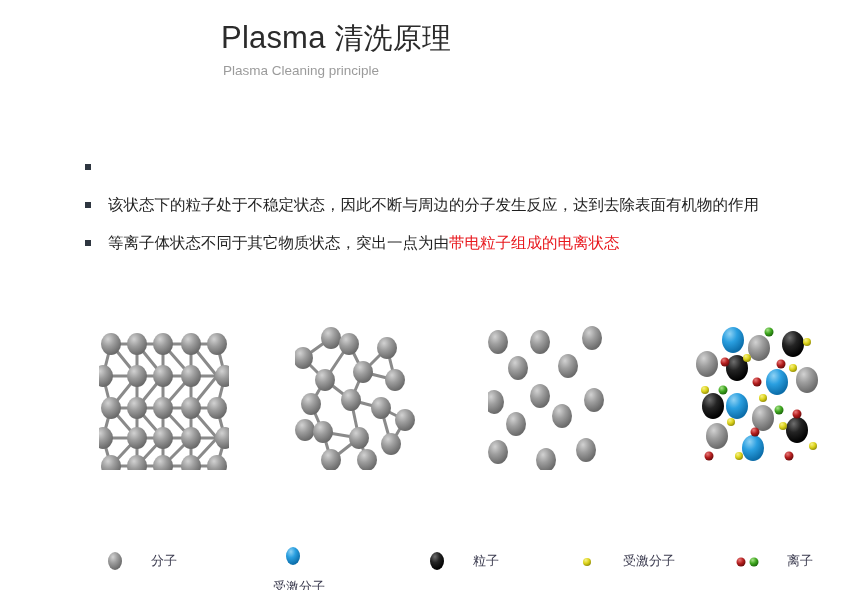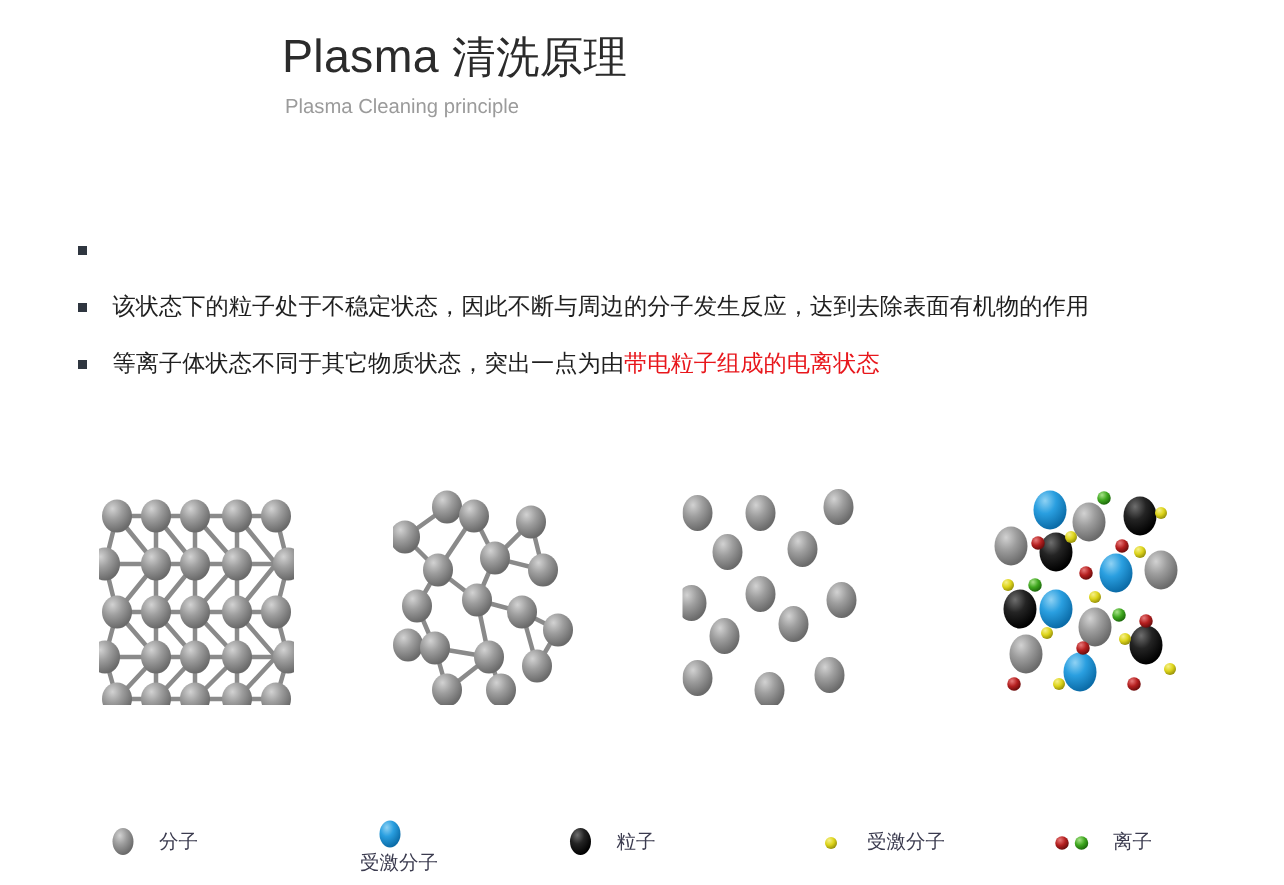--- a/index.html
+++ b/index.html
@@ -2,21 +2,21 @@
 <html lang="zh"><head>
 <meta charset="utf-8">
 <style>
   html,body{margin:0;padding:0;}
   body{
     width:856px;height:590px;
     background:#ffffff;
     font-family:"Liberation Sans","DejaVu Sans",sans-serif;
     overflow:hidden;position:relative;
   }
-  .slide{position:absolute;inset:0;}
+  .slide{position:absolute;inset:0;margin-left:33px;}
 
   
   .title{
     position:absolute;left:188px;top:18px;
     font-size:31px;line-height:40px;color:#2b2b2b;
     font-weight:400;letter-spacing:0.2px;white-space:nowrap;
   }
   .title .cn{font-size:29px;}
   .subtitle{
     position:absolute;left:190px;top:63px;
@@ -38,21 +38,21 @@
   .red{color:#e8171c;}
   .bullet-text .seg{display:inline;}
 
   
   .diagram{position:absolute;left:0;top:320px;width:856px;height:200px;}
   .panel{position:absolute;top:0;}
   .panel svg{display:block;}
 
   
   .legend{position:absolute;left:0;top:546px;width:856px;height:36px;}
-  .legend-item{position:absolute;top:0;display:flex;align-items:center;height:30px;}
+  .legend-item{position:absolute;top:0;display:flex;align-items:center;height:30px;gap:12px;}
   .legend-swatch{display:flex;align-items:center;justify-content:center;width:24px;height:26px;}
   .legend-swatch svg{display:block;}
   .legend-label{
     margin-left:12px;font-size:13px;color:#3b3b4f;white-space:nowrap;
   }
 </style>
 </head>
 <body>
 
 <div class="slide">
@@ -283,21 +283,21 @@
 
     <div class="legend-item" style="left:228px;flex-direction:column;">
       <span class="legend-swatch">
         <svg width="16" height="20" viewBox="0 0 16 20">
             <ellipse cx="8" cy="10" rx="7" ry="9" fill="url(#gBlue)"></ellipse>
           </svg>
       </span>
       <span class="legend-label">受激分子</span>
     </div>
 
-    <div class="legend-item" style="left:375px;">
+    <div class="legend-item" style="left:392px;">
       <span class="legend-swatch">
         <svg width="16" height="20" viewBox="0 0 16 20">
             <ellipse cx="8" cy="10" rx="7" ry="9" fill="url(#gBlack)"></ellipse>
           </svg>
       </span>
       <span class="legend-label">粒子</span>
     </div>
 
     <div class="legend-item" style="left:542px;">
       <span class="legend-swatch">

